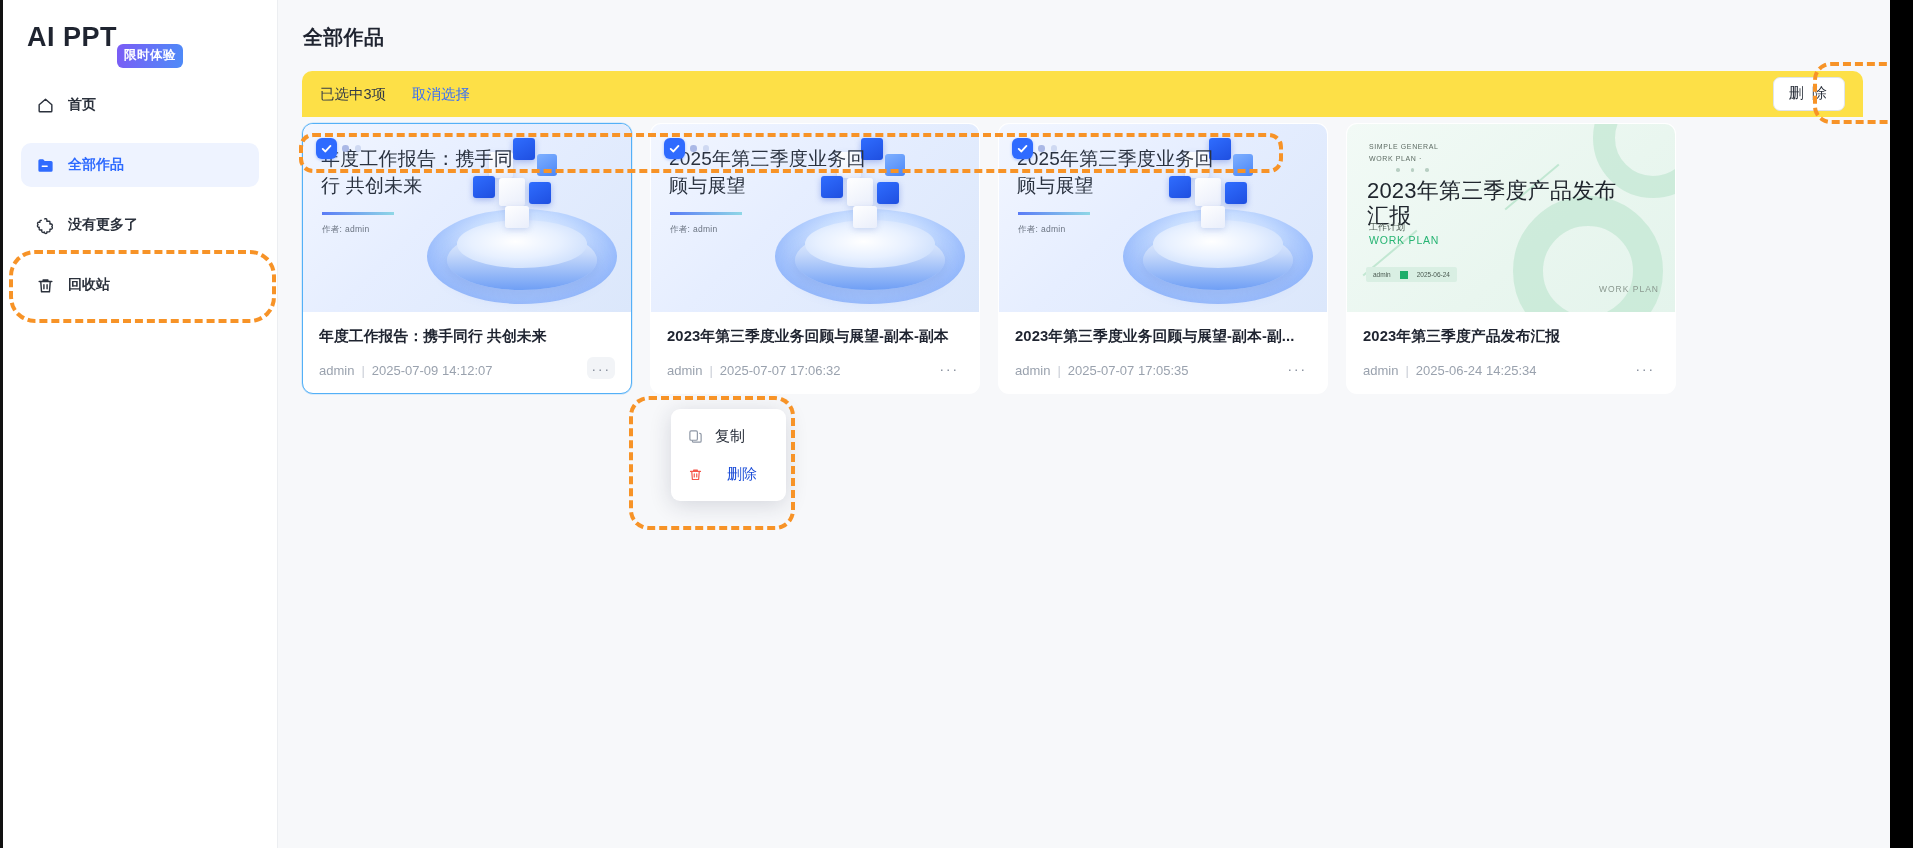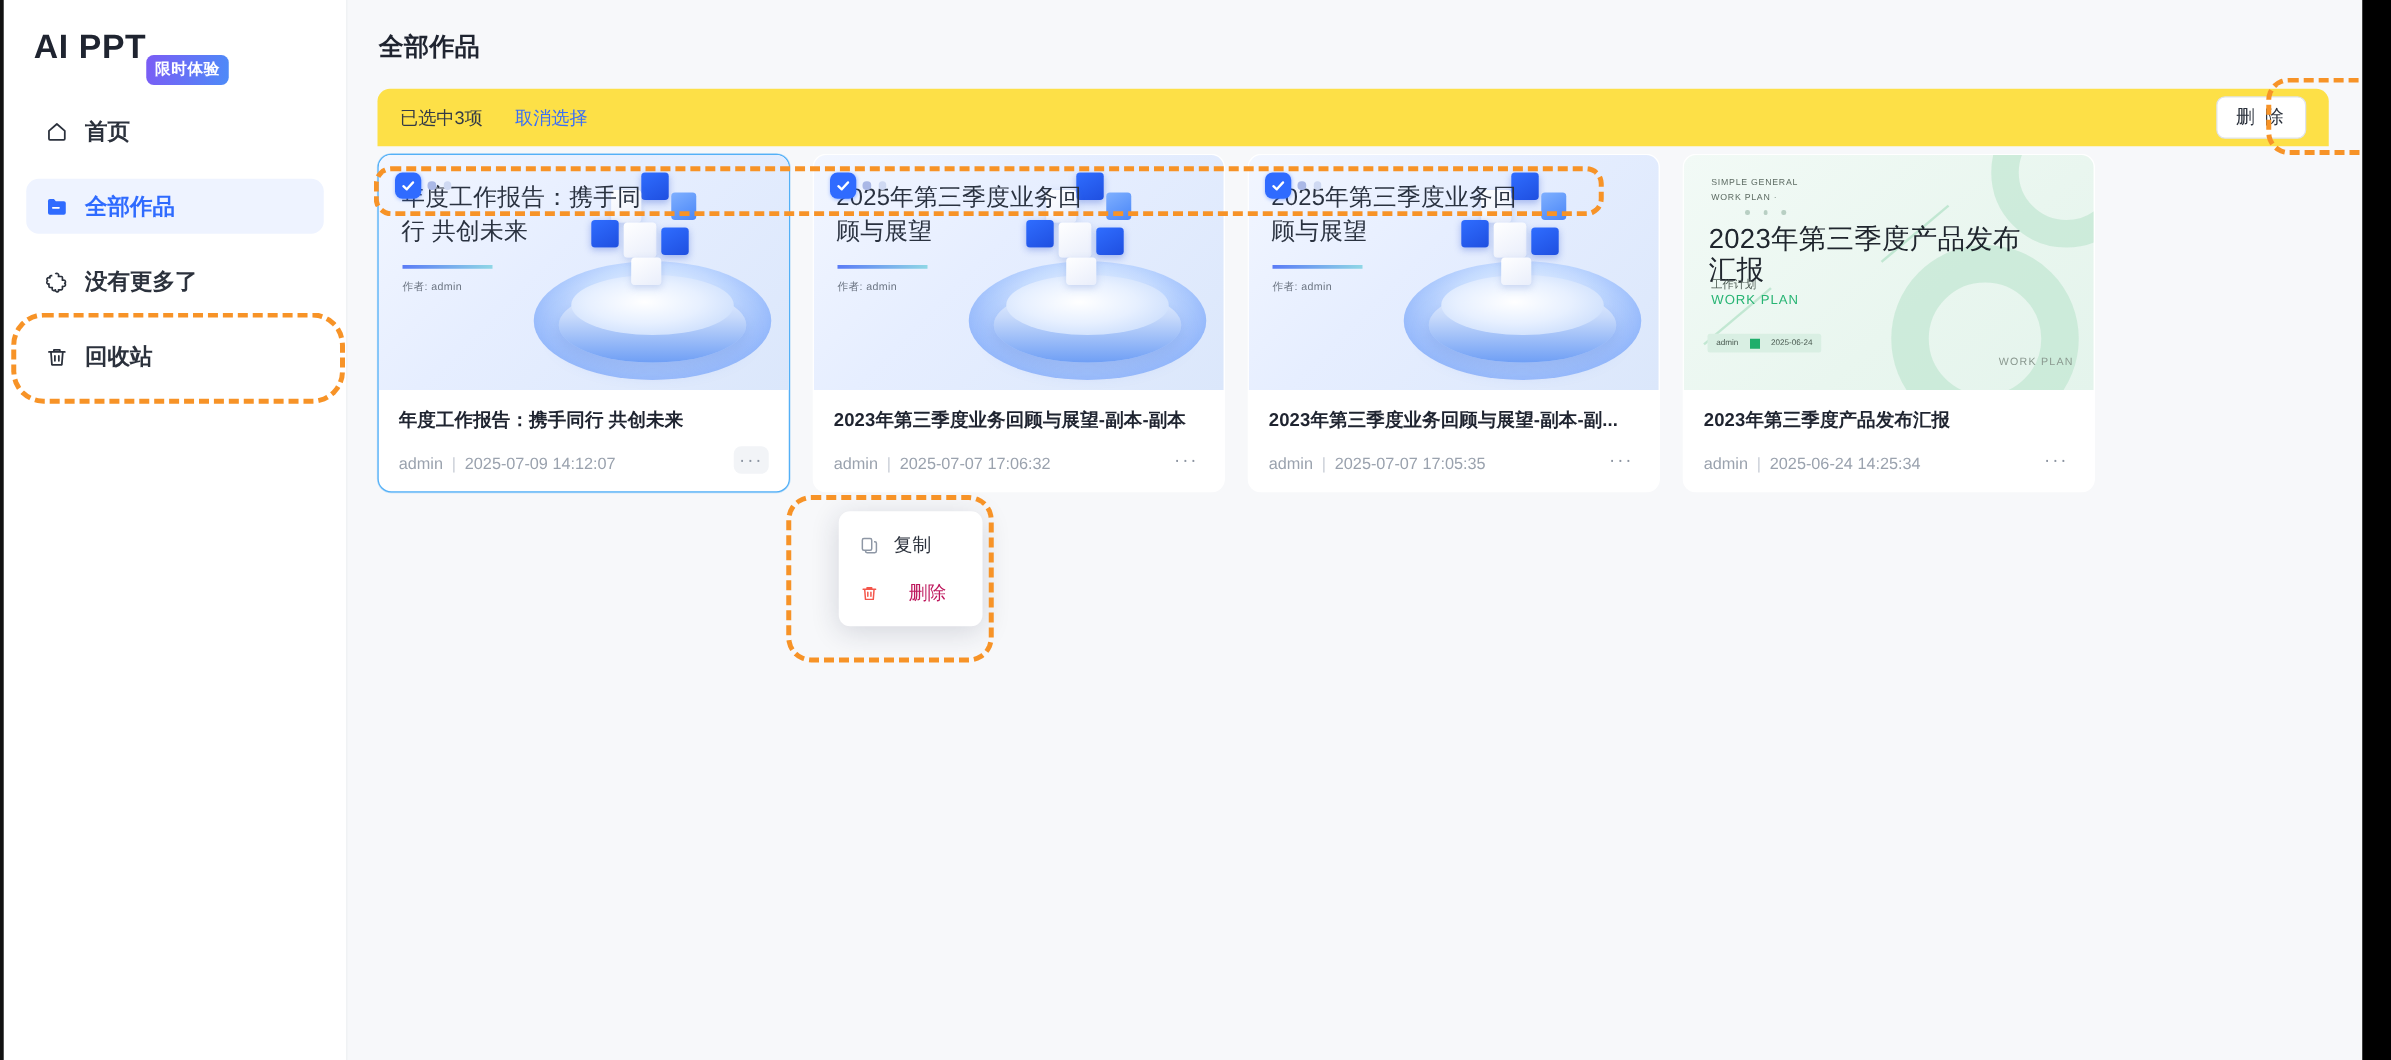--- a/index.html
+++ b/index.html
@@ -43,21 +43,21 @@
     position: relative; top: 18px;
   }
   .nav { margin-top: 30px; padding: 0 18px; }
   .nav-item {
     display: flex; align-items: center; gap: 13px;
     height: 44px;
     padding: 0 14px;
     border-radius: 10px;
     margin-bottom: 8px;
     color: #2b313c;
-    font-size: 18px;
+    font-size: 14px;
     font-weight: 600;
     cursor: pointer;
     position: relative;
   }
   .nav-item .ico { width: 20px; height: 20px; display: flex; align-items: center; justify-content: center; color: #2b313c; flex: 0 0 20px; }
   .nav-item.active {
     background: #eef3ff;
     color: #2f6bff;
   }
   .nav-item.active .ico { color: #2f6bff; }
@@ -264,21 +264,21 @@
     z-index: 50;
   }
   .ctx-item {
     display: flex; align-items: center; gap: 11px;
     height: 38px;
     padding: 0 16px;
     font-size: 15px;
     color: #2b313c;
     cursor: pointer;
   }
-  .ctx-item.danger { color: #be185d; gap: 23px; }
+  .ctx-item.danger { color: #1d4ed8; gap: 23px; }
   .ctx-item .ico { width: 17px; height: 17px; display:flex; align-items:center; justify-content:center; }
   .ctx-item.danger .ico { color: #f4554a; }
   .ctx-item .ico svg { display: block; }
 
   
   .hl {
     position: absolute;
     border: 4px dashed #f79327;
     border-radius: 26px;
     z-index: 90;

